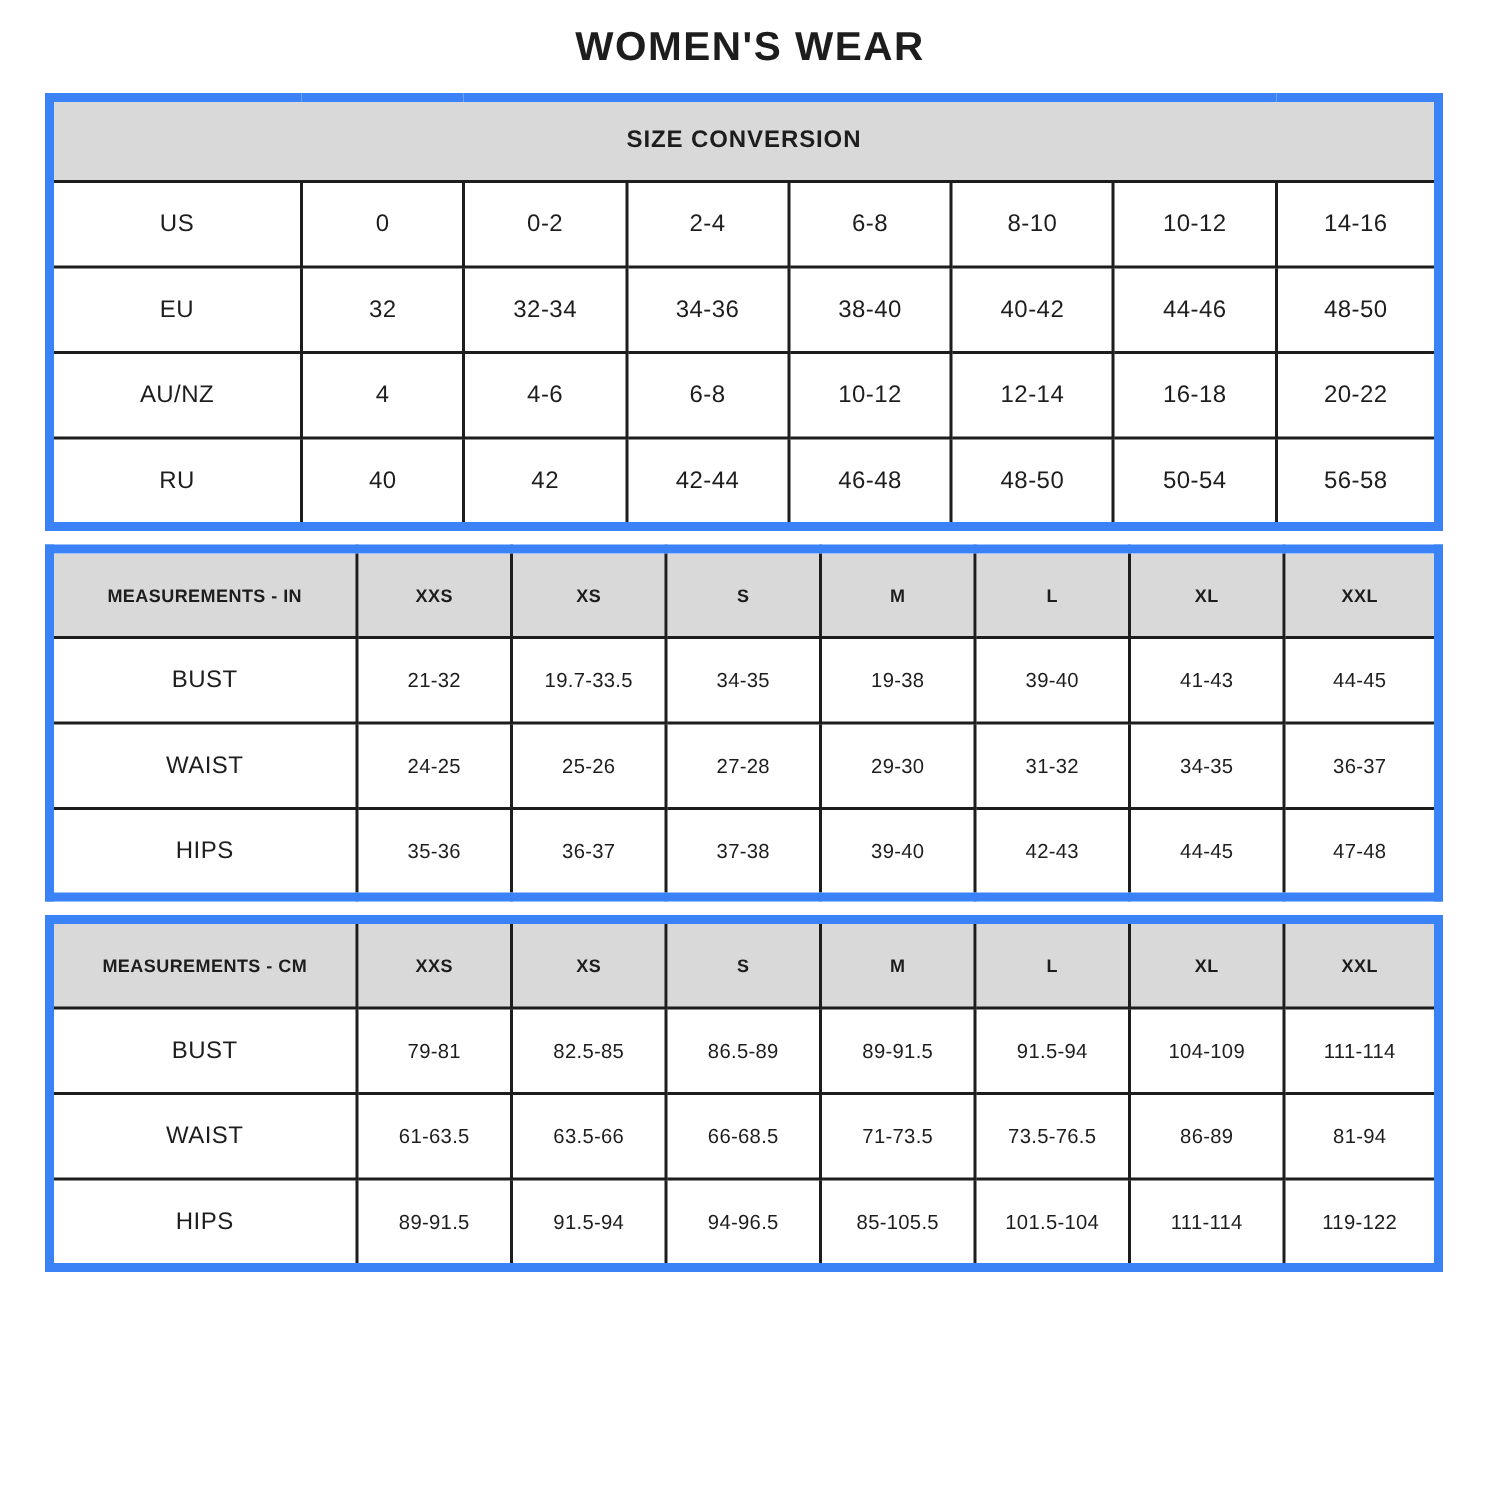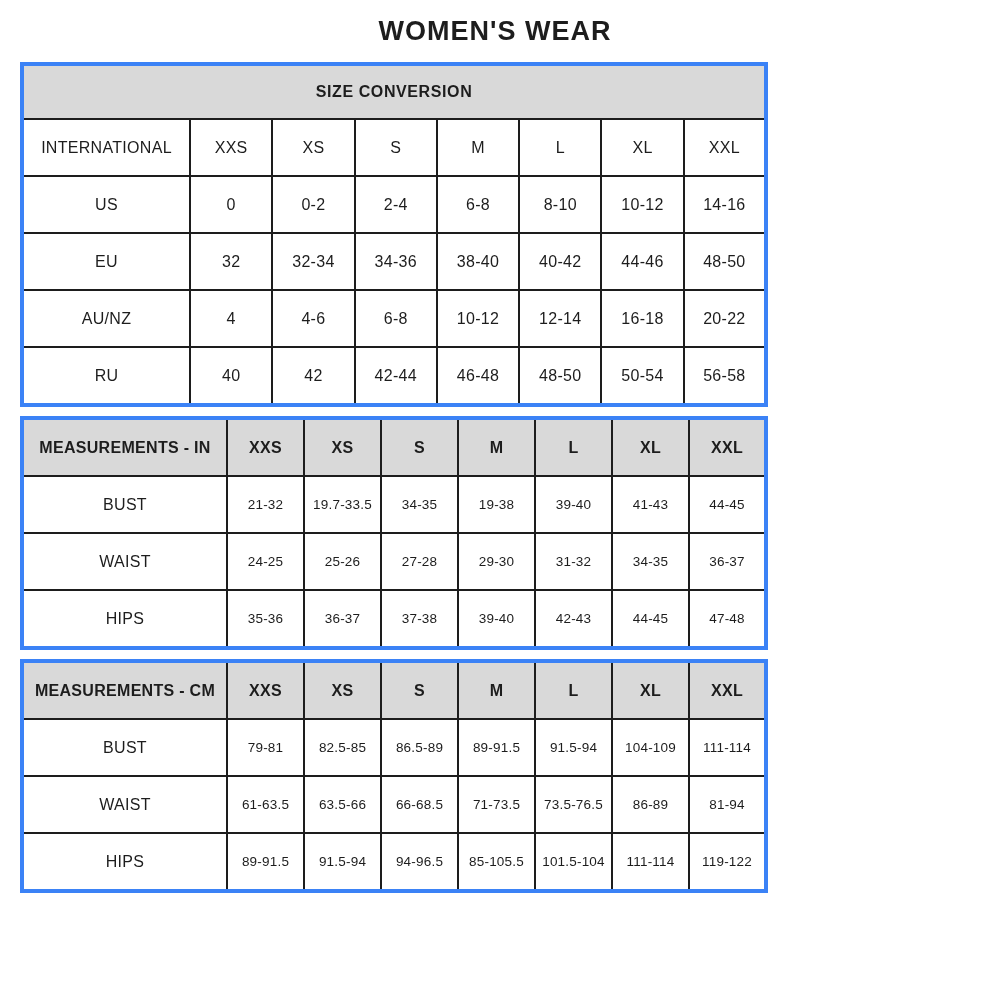--- a/index.html
+++ b/index.html
@@ -7,35 +7,35 @@
     padding: 0;
     background: #ffffff;
     width: 1000px;
     font-family: "Liberation Sans", sans-serif;
     color: #1d1d1d;
   }
   .page {
     width: 1000px;
     height: 1000px;
     box-sizing: border-box;
-    padding: 10px 30px 0 20px;
+    padding: 10px 30px 0 30px;
   }
   h1.page-title {
     text-align: center;
     font-size: 27px;
     font-weight: bold;
     letter-spacing: 1px;
     margin: 6px 0 15px 0;
     color: #1d1d1d;
   }
   table {
     border-collapse: collapse;
-    width: 748px;
+    width: 932px;
     table-layout: fixed;
-    border: 4px solid #3b82f6;
+    border: 6px solid #3b82f6;
   }
   td {
     border: 2px solid #1d1d1d;
     text-align: center;
     vertical-align: middle;
     padding: 0 4px;
     overflow: hidden;
     white-space: nowrap;
   }
   
@@ -46,51 +46,41 @@
     background: #d9d9d9;
     font-weight: bold;
     letter-spacing: .6px;
   }
   
   table.meas { margin-bottom: 9px; }
   table.meas td { height: 55px; }
   table.meas tr.cols-row td {
     background: #d9d9d9;
     font-weight: bold;
-    font-size: 16px;
+    font-size: 12px;
     letter-spacing: .3px;
   }
   table.meas td.label-cell { font-size: 16px; letter-spacing: .3px; }
   table.meas td.data-cell { font-size: 13.5px; letter-spacing: .2px; text-align: center; }
 </style>
 </head>
 <body>
 
 <div class="page">
 
   <h1 class="page-title">WOMEN'S WEAR</h1>
 
   <table class="conv">
     <colgroup>
       <col style="width:168px">
       <col span="7">
     </colgroup>
     <tbody>
         <tr class="banner-row">
           <td class="banner-cell" colspan="8">SIZE CONVERSION</td>
-        </tr>
-        <tr class="cols-row">
-          <td class="label-cell">INTERNATIONAL</td>
-          <td class="size-cell">XXS</td>
-          <td class="size-cell">XS</td>
-          <td class="size-cell">S</td>
-          <td class="size-cell">M</td>
-          <td class="size-cell">L</td>
-          <td class="size-cell">XL</td>
-          <td class="size-cell">XXL</td>
         </tr>
         <tr class="data-row">
           <td class="label-cell">US</td>
           <td class="data-cell">0</td>
           <td class="data-cell">0-2</td>
           <td class="data-cell">2-4</td>
           <td class="data-cell">6-8</td>
           <td class="data-cell">8-10</td>
           <td class="data-cell">10-12</td>
           <td class="data-cell">14-16</td>

